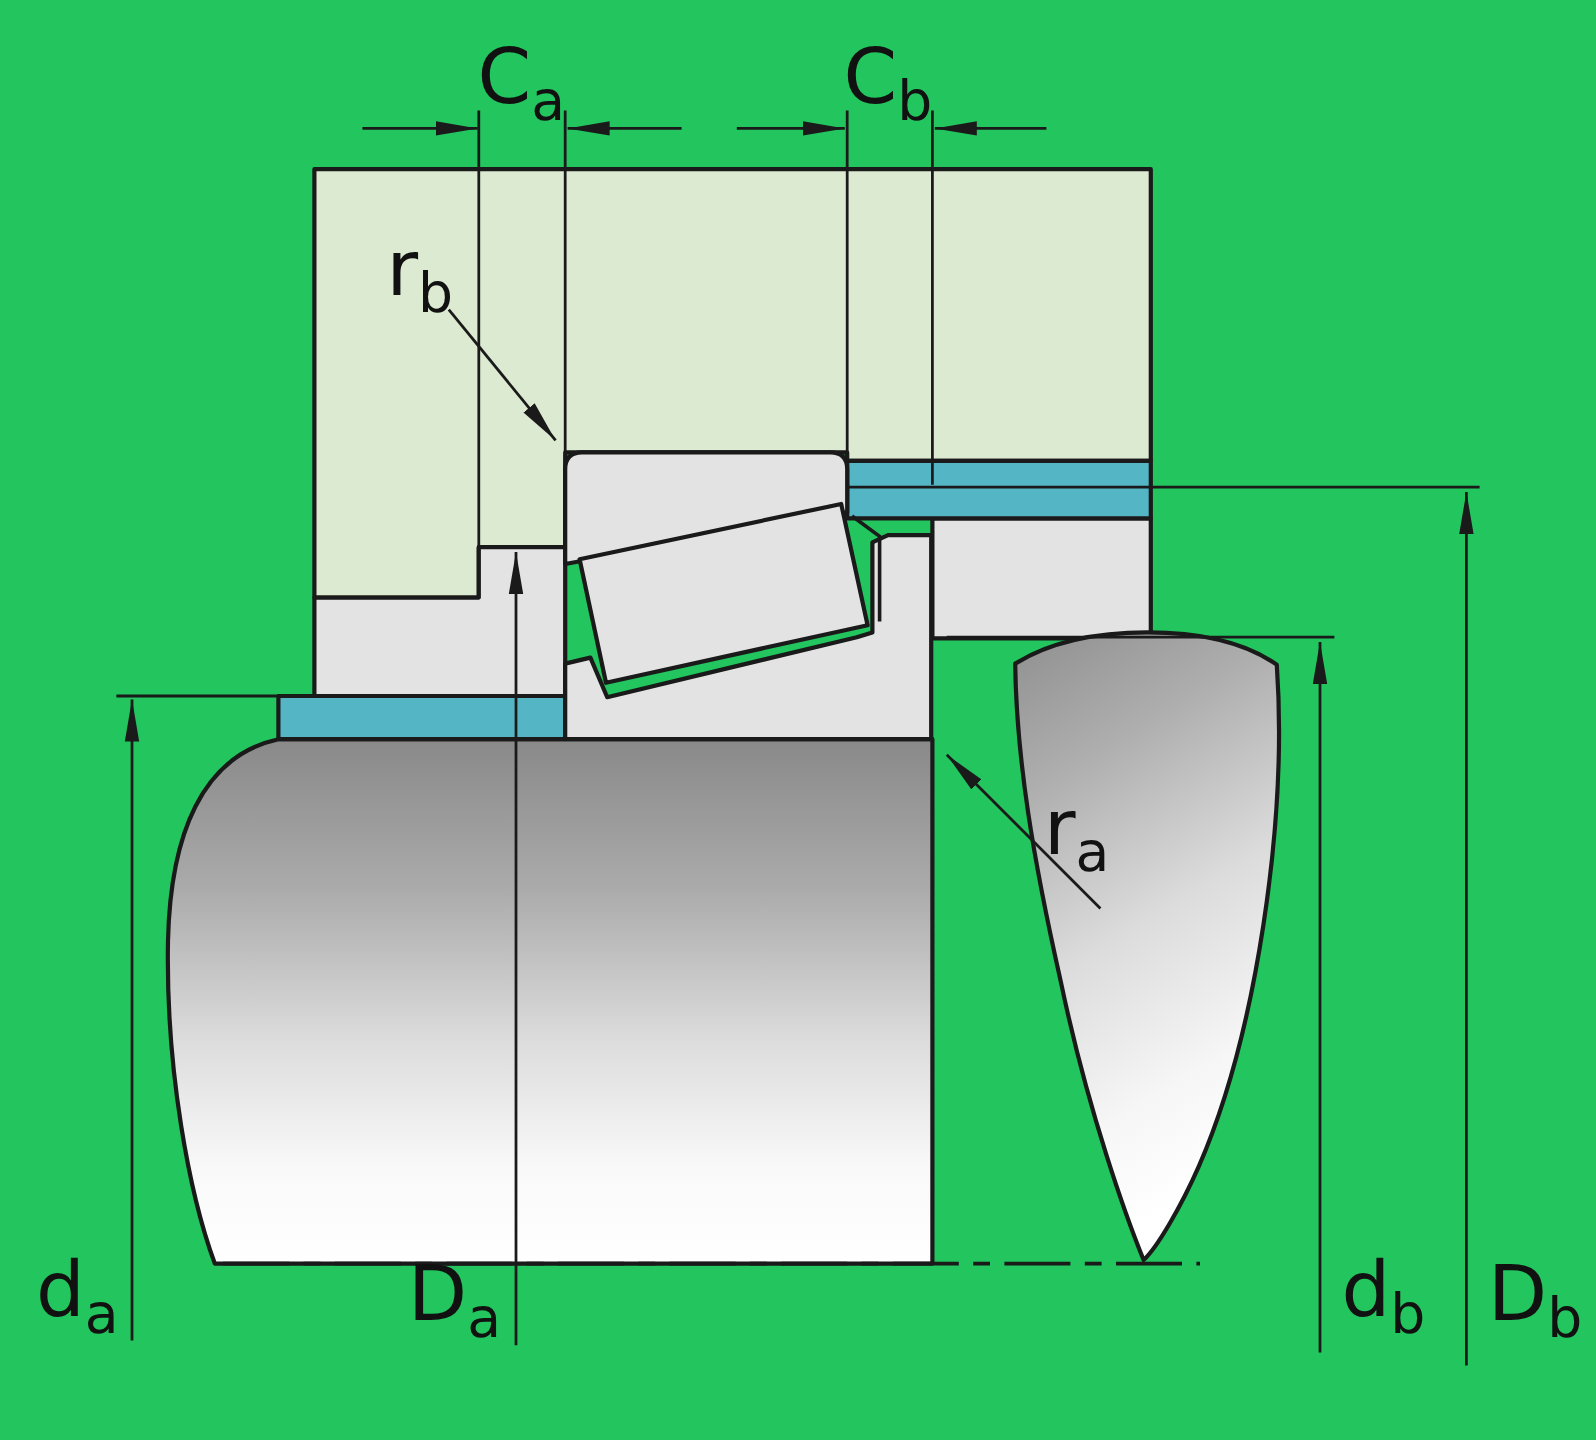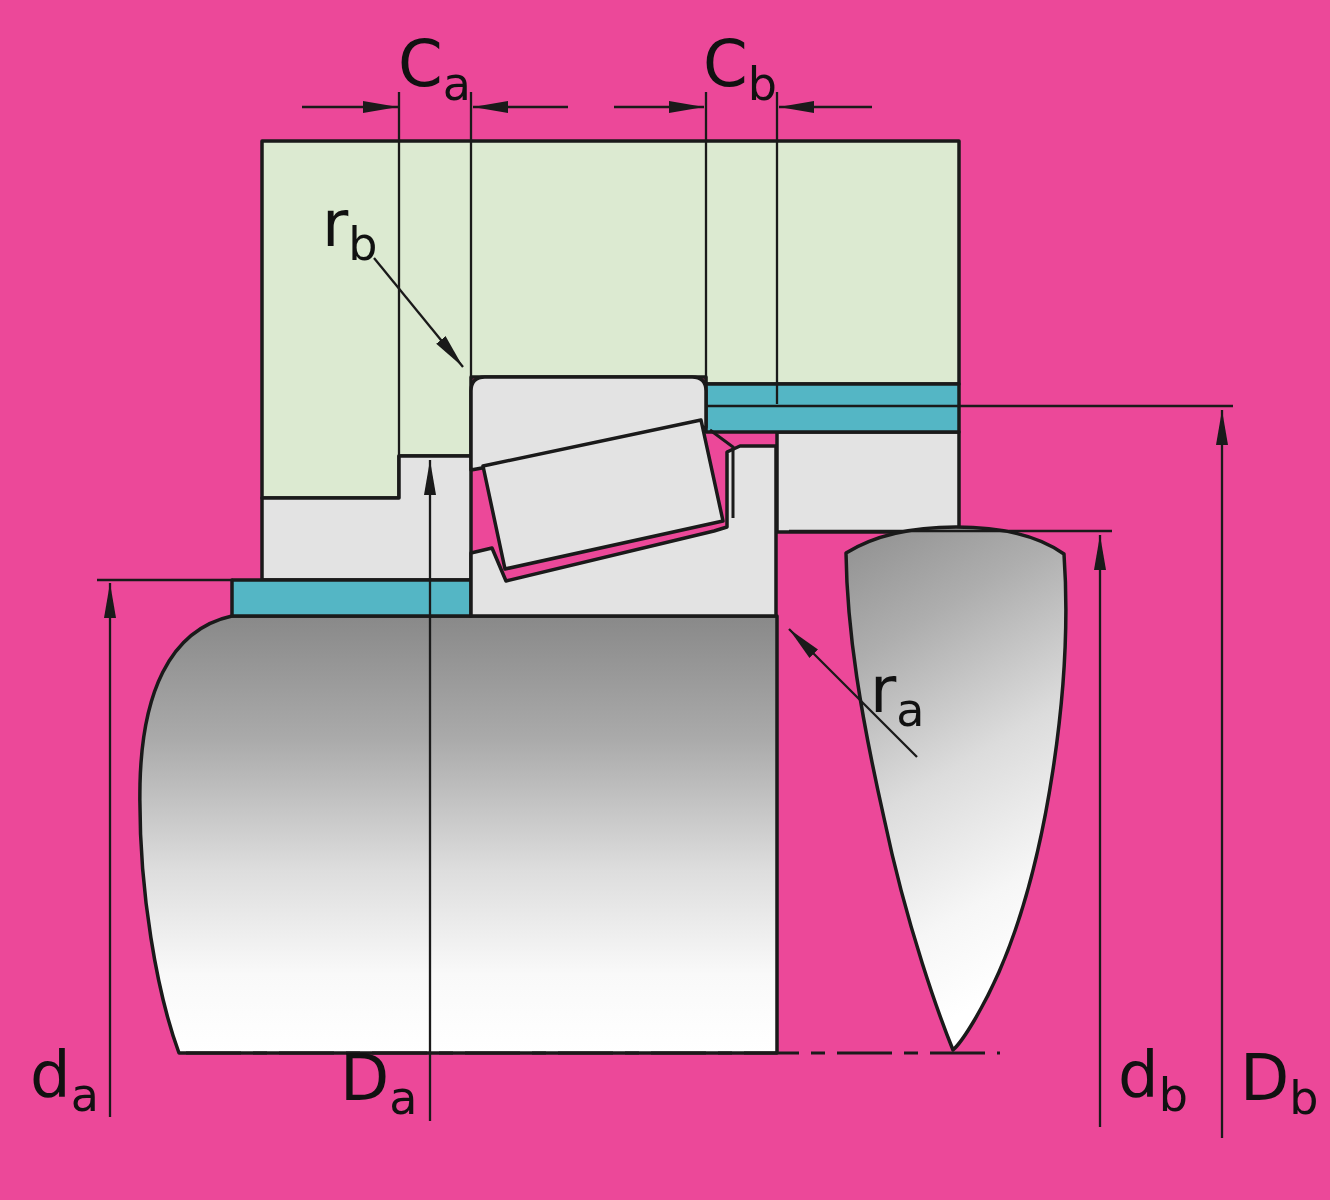--- a/index.html
+++ b/index.html
@@ -4,21 +4,21 @@
 <style>
   html, body {
     margin: 0;
     padding: 0;
     background: #ffffff;
   }
   .stage {
     position: relative;
     width: 1330px;
     height: 1200px;
-    background: #ec4899;
+    background: #22c55e;
     overflow: hidden;
   }
   svg { display: block; }
   .part {
     stroke: #1a1a1a;
     stroke-width: 3.5;
     stroke-linejoin: round;
   }
   .thin {
     stroke: #1a1a1a;

